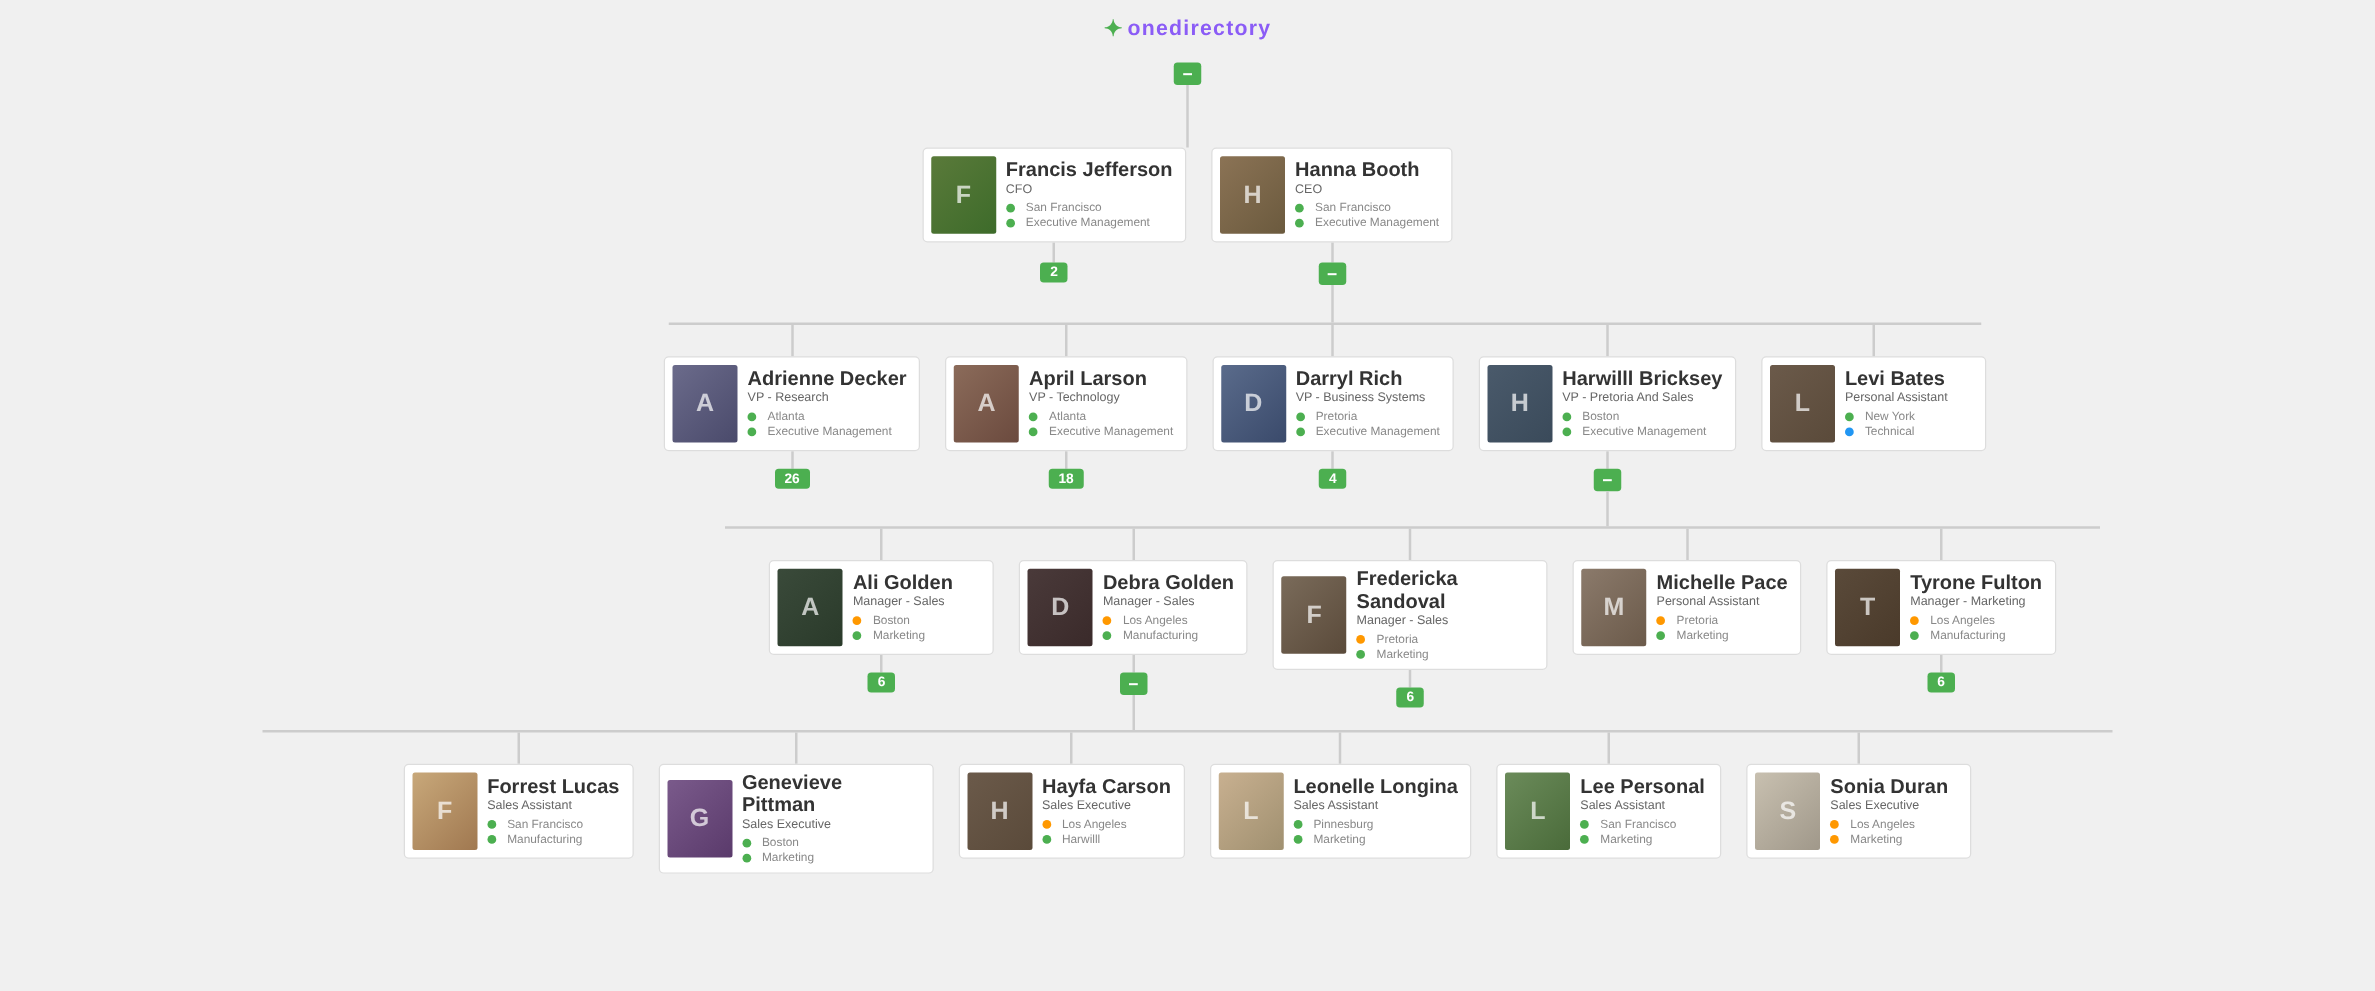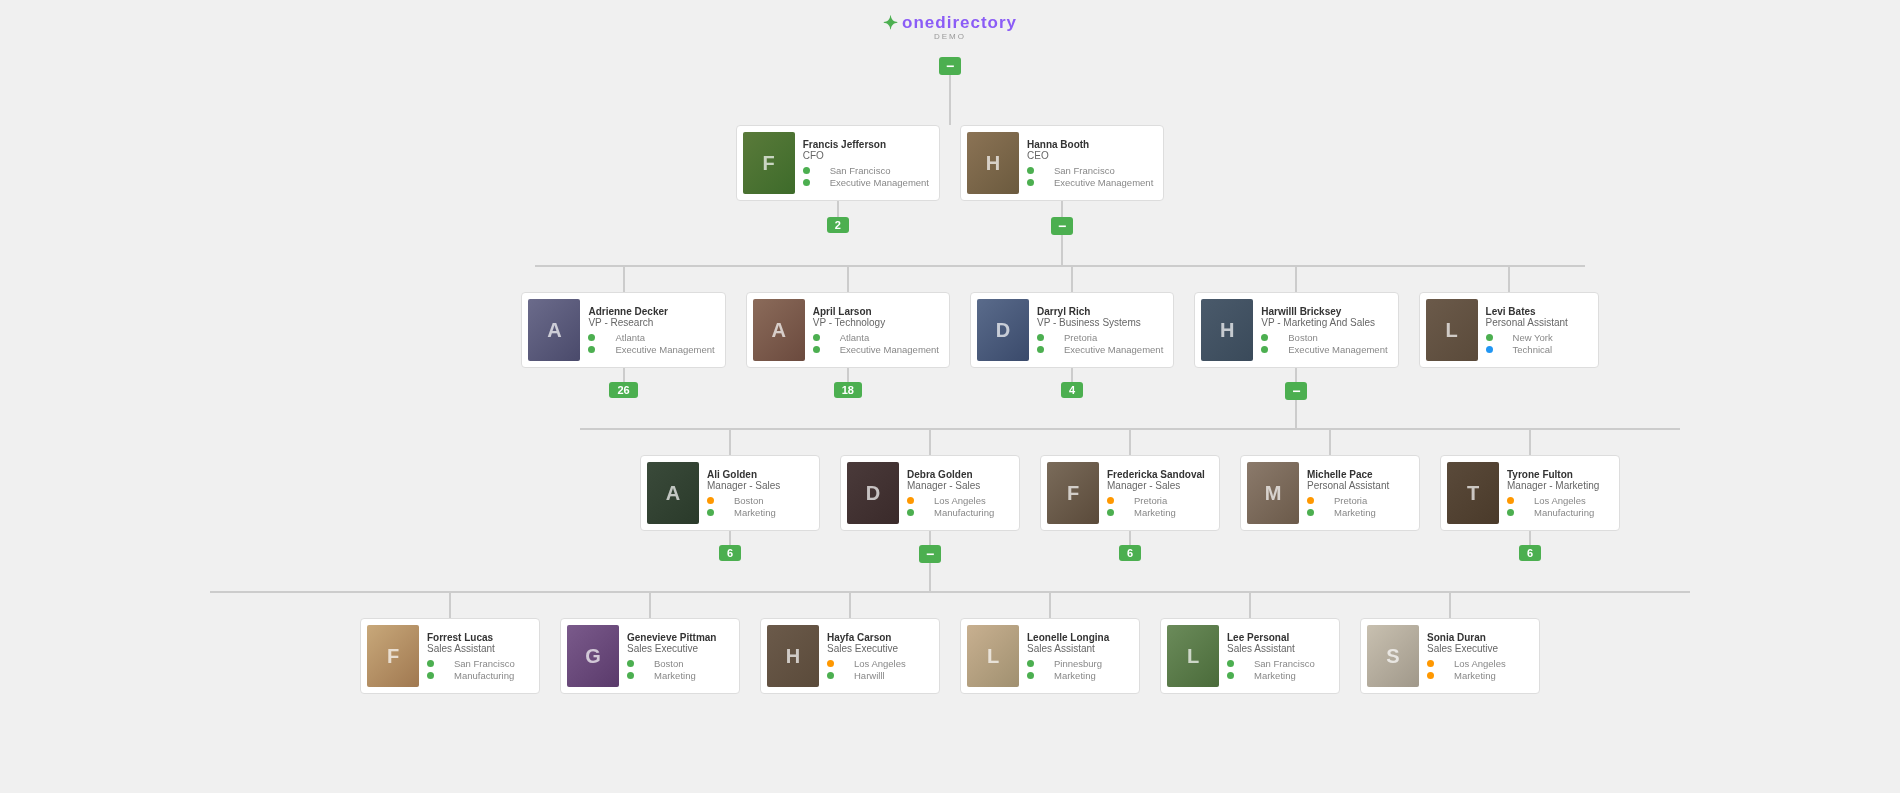--- a/index.html
+++ b/index.html
@@ -39,23 +39,23 @@
       border-radius: 4px;
       display: flex;
       align-items: center;
       padding: 6px 10px 6px 6px;
       gap: 8px;
       min-width: 180px;
       max-width: 220px;
       position: relative;
     }
     .node-info { flex: 1; }
-    .node-name { font-weight: bold; font-size: 10px; color: #333; }
+    .node-name { font-weight: bold; font-size: 16px; color: #333; }
     .node-title { font-size: 10px; color: #666; margin-bottom: 4px; }
-    .node-detail { font-size: 9.5px; color: #888; display: flex; align-items: center; gap: 20px; margin-top: 1px; }
+    .node-detail { font-size: 9.5px; color: #888; display: flex; align-items: center; gap: 9px; margin-top: 1px; }
     .dot {
       width: 7px; height: 7px; border-radius: 50%; flex-shrink: 0;
     }
     .dot-green { background: #4caf50; }
     .dot-orange { background: #ff9800; }
     .dot-blue { background: #2196f3; }
 
     .expand-btn {
       background: #4caf50;
       color: #fff;
@@ -129,21 +129,20 @@
 
   </style>
 </head>
 <body>
 
 <div class="app-header">
   <div class="logo-text">
     <span style="color:#4caf50;">✦</span>
     <span style="font-size:17px;font-weight:700;color:#8b5cf6;letter-spacing:1px;">onedirectory</span>
   </div>
-  <div class="demo-badge">DEMO</div>
 </div>
 
 <div class="org-wrapper">
 
   <div style="display:flex;flex-direction:column;align-items:center;">
     <button class="expand-btn" style="margin-bottom:0;">−</button>
 
     <div style="width:2px;height:50px;background:#ccc;"></div>
 
     <div style="display:flex;flex-direction:column;align-items:center;">
@@ -260,21 +259,21 @@
             <div style="width:2px;height:14px;background:#ccc;margin:0 auto;"></div>
             <button class="count-btn">4</button>
           </div>
 
           <div class="node-wrapper" style="margin:0 10px;">
             <div style="width:2px;height:25px;background:#ccc;margin:0 auto;"></div>
             <div class="node-card">
               <div class="avatar-img av-harwilll">H</div>
               <div class="node-info">
                 <div class="node-name">Harwilll Bricksey</div>
-                <div class="node-title">VP - Marketing And Sales</div>
+                <div class="node-title">VP - Pretoria And Sales</div>
                 <div class="node-detail">
                   <span class="dot dot-green"></span>
                   <span>Boston</span>
                 </div>
                 <div class="node-detail">
                   <span class="dot dot-green"></span>
                   <span>Executive Management</span>
                 </div>
               </div>
             </div>

